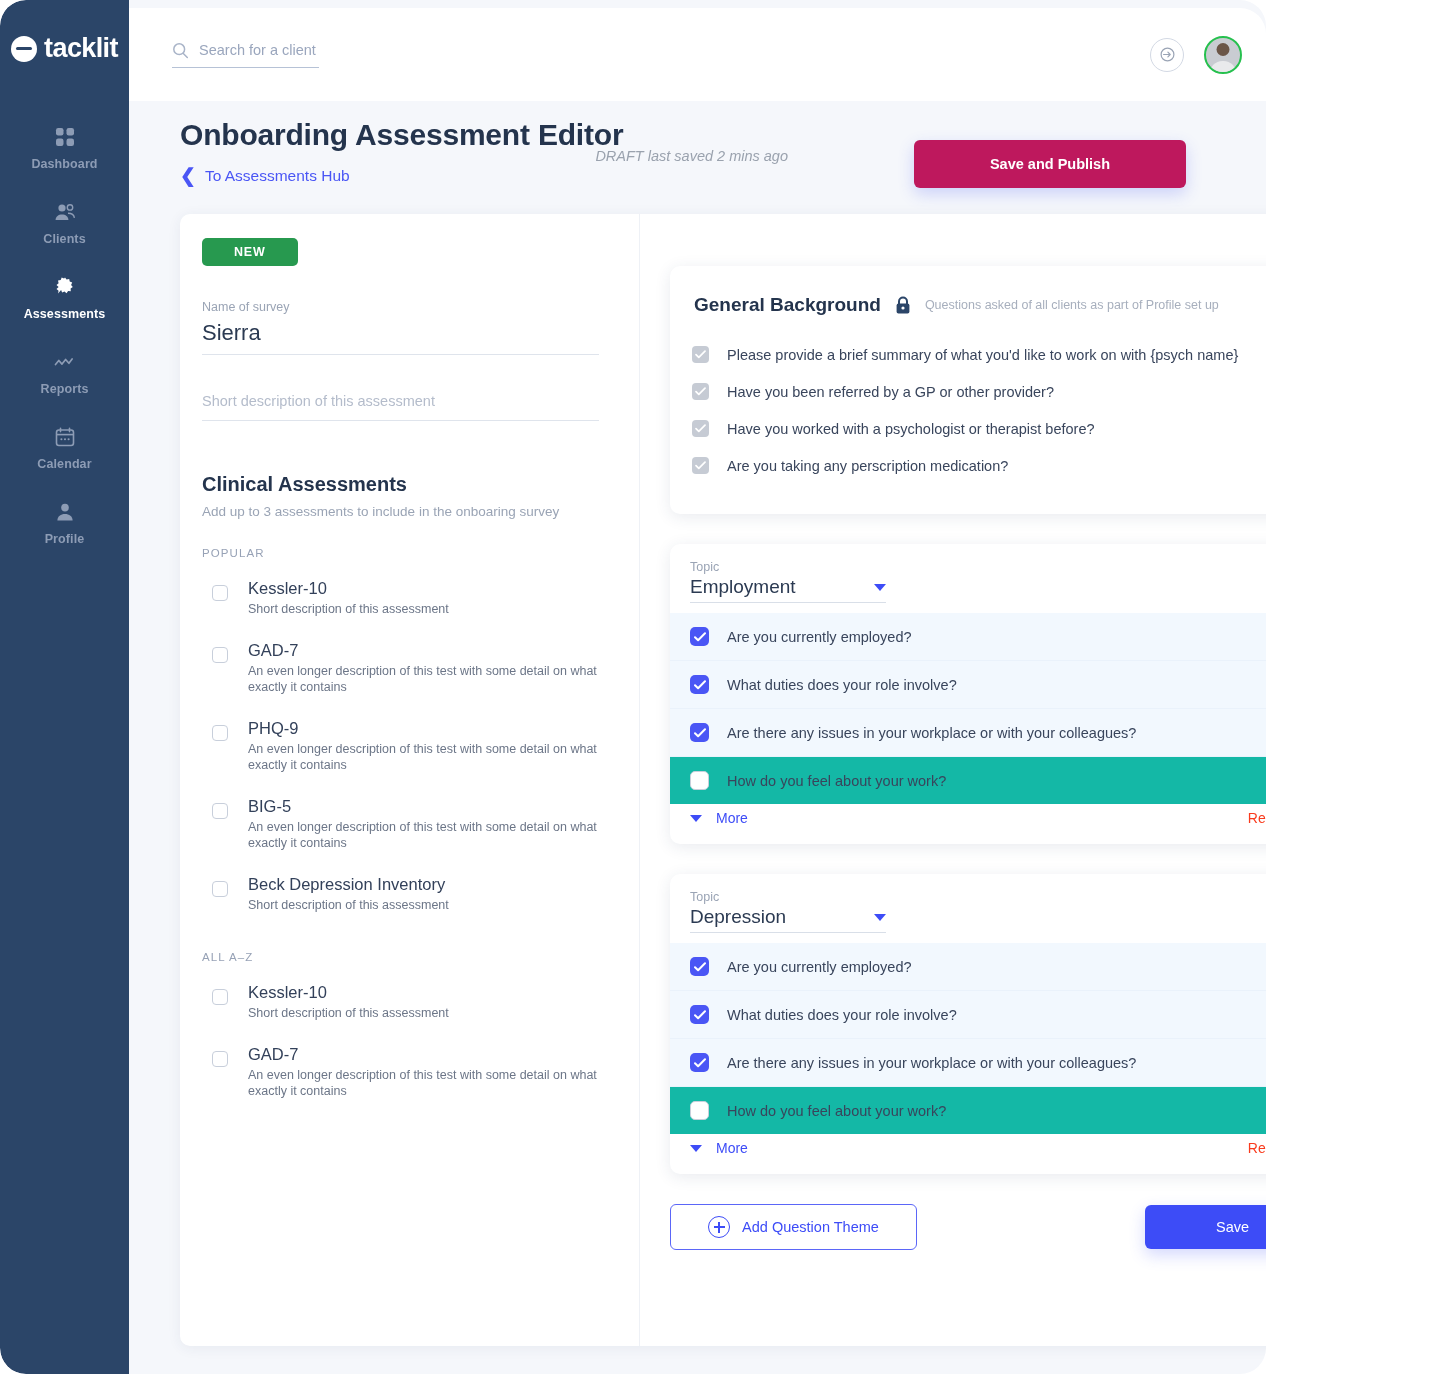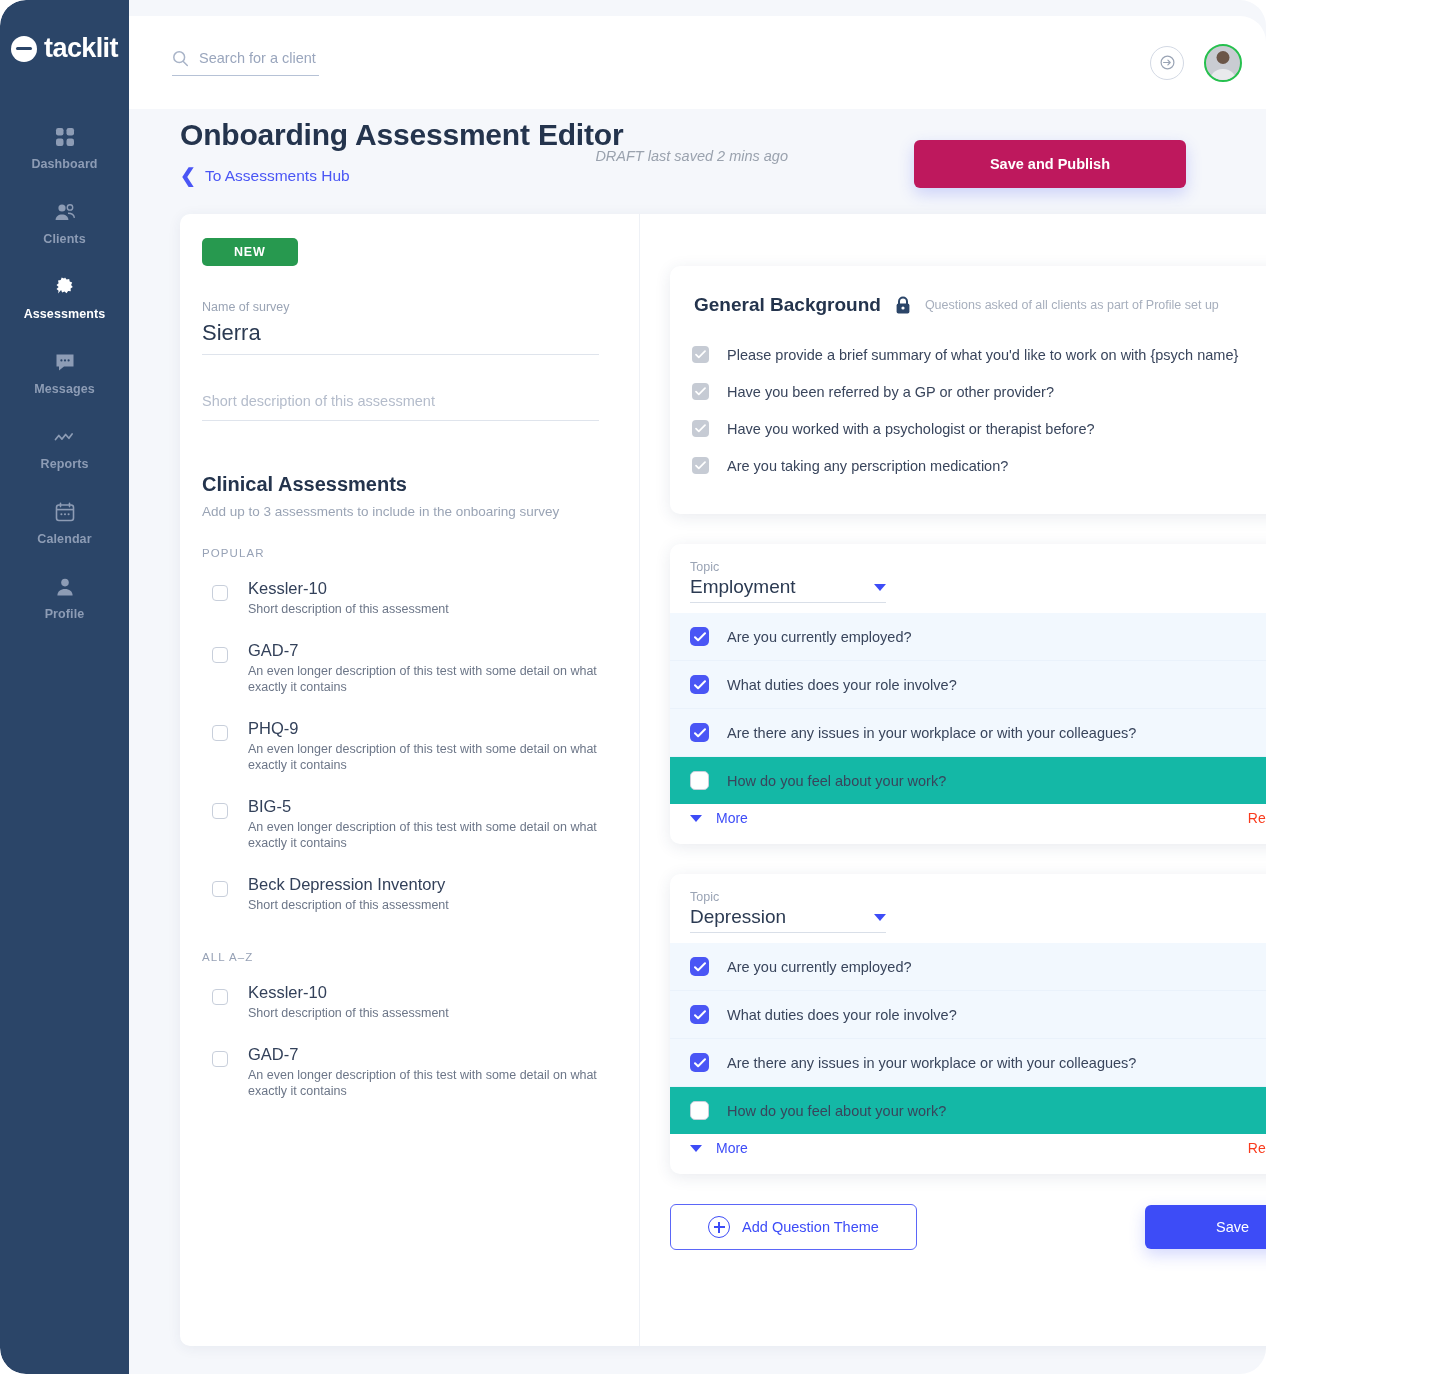--- a/index.html
+++ b/index.html
@@ -46,21 +46,21 @@
   }
   .nav-icon { width: 22px; height: 22px; display: block; }
   .nav-label { font-size: 12.5px; color: #8d9cb5; font-weight: 600; letter-spacing: .1px; }
   .nav-item.active .nav-label { color: #ffffff; }
   .nav-item.active .nav-icon path,
   .nav-item.active .nav-icon circle,
   .nav-item.active .nav-icon rect { fill: #ffffff; }
 
   
   .topbar {
-    position: absolute; left: 129px; top: 16px; right: 0; height: 93px;
+    position: absolute; left: 129px; top: 8px; right: 0; height: 93px;
     background: #ffffff;
     border-top-right-radius: 26px;
     display: flex; align-items: center;
   }
   .search-wrap {
     margin-left: 43px; width: 148px;
     display: flex; align-items: center; gap: 10px;
     border-bottom: 1px solid #b6c2d6; padding-bottom: 8px;
     width: 147px;
   }
@@ -312,29 +312,20 @@
       </div>
 
       <div class="nav-item active">
         <svg class="nav-icon" viewBox="0 0 22 22">
           <path d="M11 1.4l1.6 2.1 2.6-.6.5 2.6 2.5 1-1.1 2.4 1.7 2-2.2 1.6.2 2.7-2.7-.2-1.6 2.2-2-1.7-2.4 1.1-1-2.5L4 17.4l.6-2.6L2.5 13 4.6 11 2.5 9l2.1-1.8L4 4.6l2.7-.6 1-2.5 2.4 1.1z" fill="#ffffff"></path>
           <circle cx="11" cy="10.5" r="3" fill="#2b4568"></circle>
         </svg>
         <span class="nav-label">Assessments</span>
       </div>
 
-      <div class="nav-item">
-        <svg class="nav-icon" viewBox="0 0 22 22">
-          <path d="M2.5 3.5h17v12h-9.5L5 19.4V15.5H2.5z" fill="#8d9cb5"></path>
-          <circle cx="7.4" cy="9.4" r="1.1" fill="#2b4568"></circle>
-          <circle cx="11" cy="9.4" r="1.1" fill="#2b4568"></circle>
-          <circle cx="14.6" cy="9.4" r="1.1" fill="#2b4568"></circle>
-        </svg>
-        <span class="nav-label">Messages</span>
-      </div>
 
       <div class="nav-item">
         <svg class="nav-icon" viewBox="0 0 22 22">
           <path d="M1.5 13.5l3.3-4 3.2 3.6 3.6-4.6 3.3 3.8 3.2-4.4" fill="none" stroke="#8d9cb5" stroke-width="1.7" stroke-linecap="round" stroke-linejoin="round"></path>
         </svg>
         <span class="nav-label">Reports</span>
       </div>
 
       <div class="nav-item">
         <svg class="nav-icon" viewBox="0 0 22 22">

